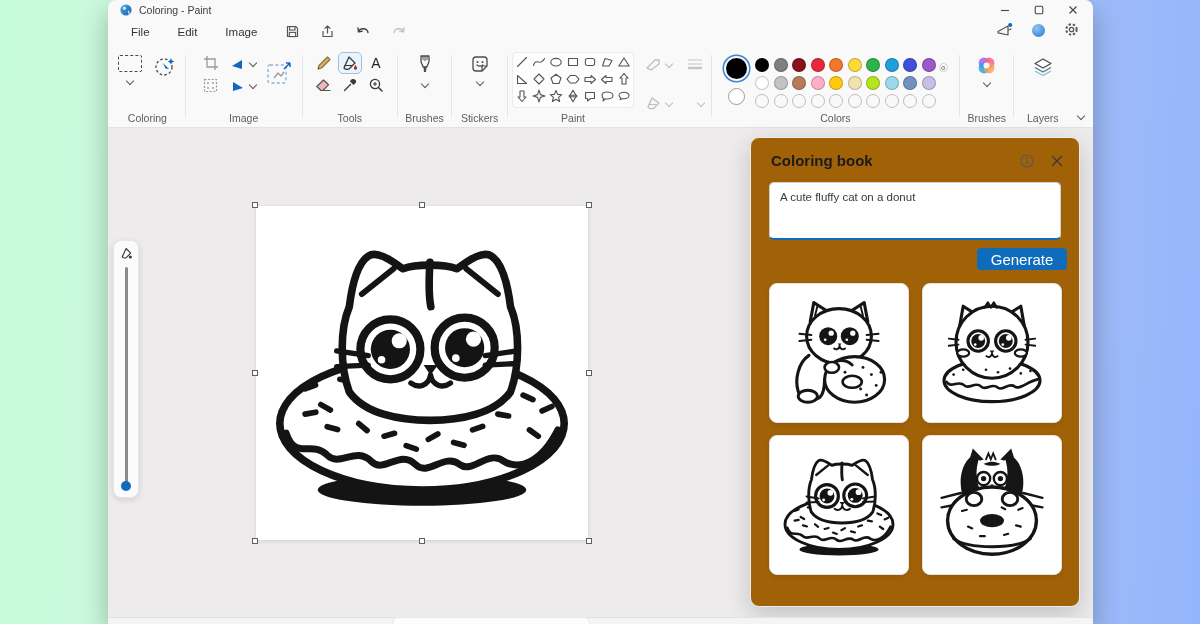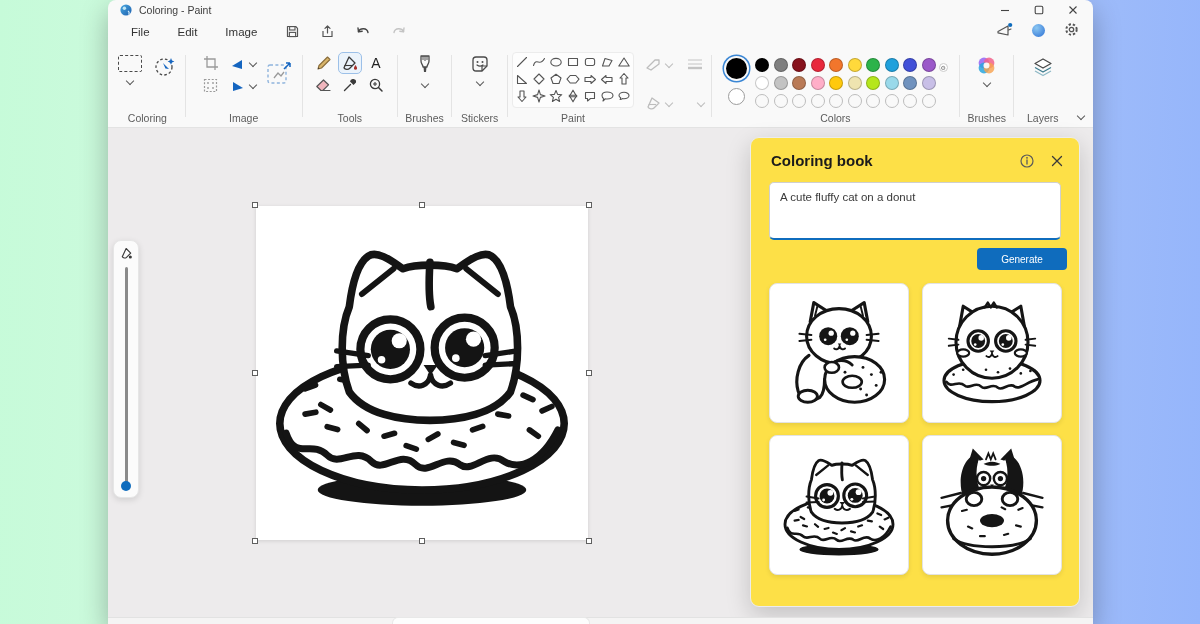--- a/index.html
+++ b/index.html
@@ -59,26 +59,26 @@
   .workarea { position:absolute; left:0; top:128px; right:0; bottom:7px; background:#edebec; }
   .statusbar { position:absolute; left:0; bottom:0; right:0; height:7px; background:#f5f4f4; border-top:1px solid #e2e2e2; }
   .status-pill { position:absolute; left:284px; bottom:0; width:198px; height:7px; background:#fdfdfd; border:1px solid #e8e8e8; border-bottom:none; border-radius:6px 6px 0 0; }
   .canvas { position:absolute; left:148px; top:78px; width:332px; height:334px; background:#fff; box-shadow:0 1px 4px rgba(0,0,0,.12); }
   .handle { position:absolute; width:6px; height:6px; background:#fff; border:1px solid #5f5f5f; }
   
   .slider-panel { position:absolute; left:5px; top:112px; width:26px; height:258px; background:#fbfbfb; border:1px solid #e6e6e6; border-radius:8px; box-shadow:0 2px 6px rgba(0,0,0,.12); display:flex; flex-direction:column; align-items:center; padding:6px 0; }
   .slider-track { width:3px; flex:1; background:#8a8a8a; border-radius:2px; margin:7px 0 2px; }
   .slider-thumb { width:10px; height:10px; border-radius:50%; margin-top:-4px; cursor:pointer; }
   
-  .cb-panel { position:absolute; left:642px; top:9px; width:330px; height:470px; background:#fde047; border-radius:9px; box-shadow:0 8px 24px rgba(0,0,0,.18); border:1px solid #ececec; }
+  .cb-panel { position:absolute; left:642px; top:9px; width:330px; height:470px; background:#a16207; border-radius:9px; box-shadow:0 8px 24px rgba(0,0,0,.18); border:1px solid #ececec; }
   .cb-header { display:flex; align-items:center; padding:14px 16px 0 20px; }
   .cb-title { font-size:15px; font-weight:700; color:#1b1b1b; }
   .cb-hicons { margin-left:auto; display:flex; gap:17px; align-items:center; }
   .cb-prompt { position:absolute; left:18px; right:18px; top:44px; height:58px; resize:none; border:1px solid #cfcfcf; border-bottom:2px solid var(--accent,#0f6cbd); border-radius:5px; font-family:"Liberation Sans",sans-serif; font-size:11.5px; color:#3a3a3a; padding:8px 10px; background:#fff; outline:none; }
-  .cb-generate { position:absolute; right:12px; top:110px; width:90px; height:22px; border:none; border-radius:4px; background:var(--accent,#0f6cbd); color:#fff; font-size:10px; font-family:"Liberation Sans",sans-serif; cursor:pointer; }
+  .cb-generate { position:absolute; right:12px; top:110px; width:90px; height:22px; border:none; border-radius:4px; background:var(--accent,#0f6cbd); color:#fff; font-size:15px; font-family:"Liberation Sans",sans-serif; cursor:pointer; }
   .cb-grid { position:absolute; left:18px; top:145px; display:grid; grid-template-columns:140px 140px; grid-auto-rows:140px; gap:12px 13px; }
   .thumb-card { background:#fff; border:1px solid #e3e3e3; border-radius:8px; box-shadow:0 2px 5px rgba(0,0,0,.09); display:flex; align-items:center; justify-content:center; cursor:pointer; }
   .ico { display:block; }
 </style>
 </head>
 <body style="--accent: #0f6cbd;">
 
 <svg width="0" height="0" style="position:absolute">
   <symbol id="sym-cat-donut" viewBox="0 0 100 100">
     <ellipse cx="50" cy="87" rx="33" ry="5" fill="#141414"></ellipse>

